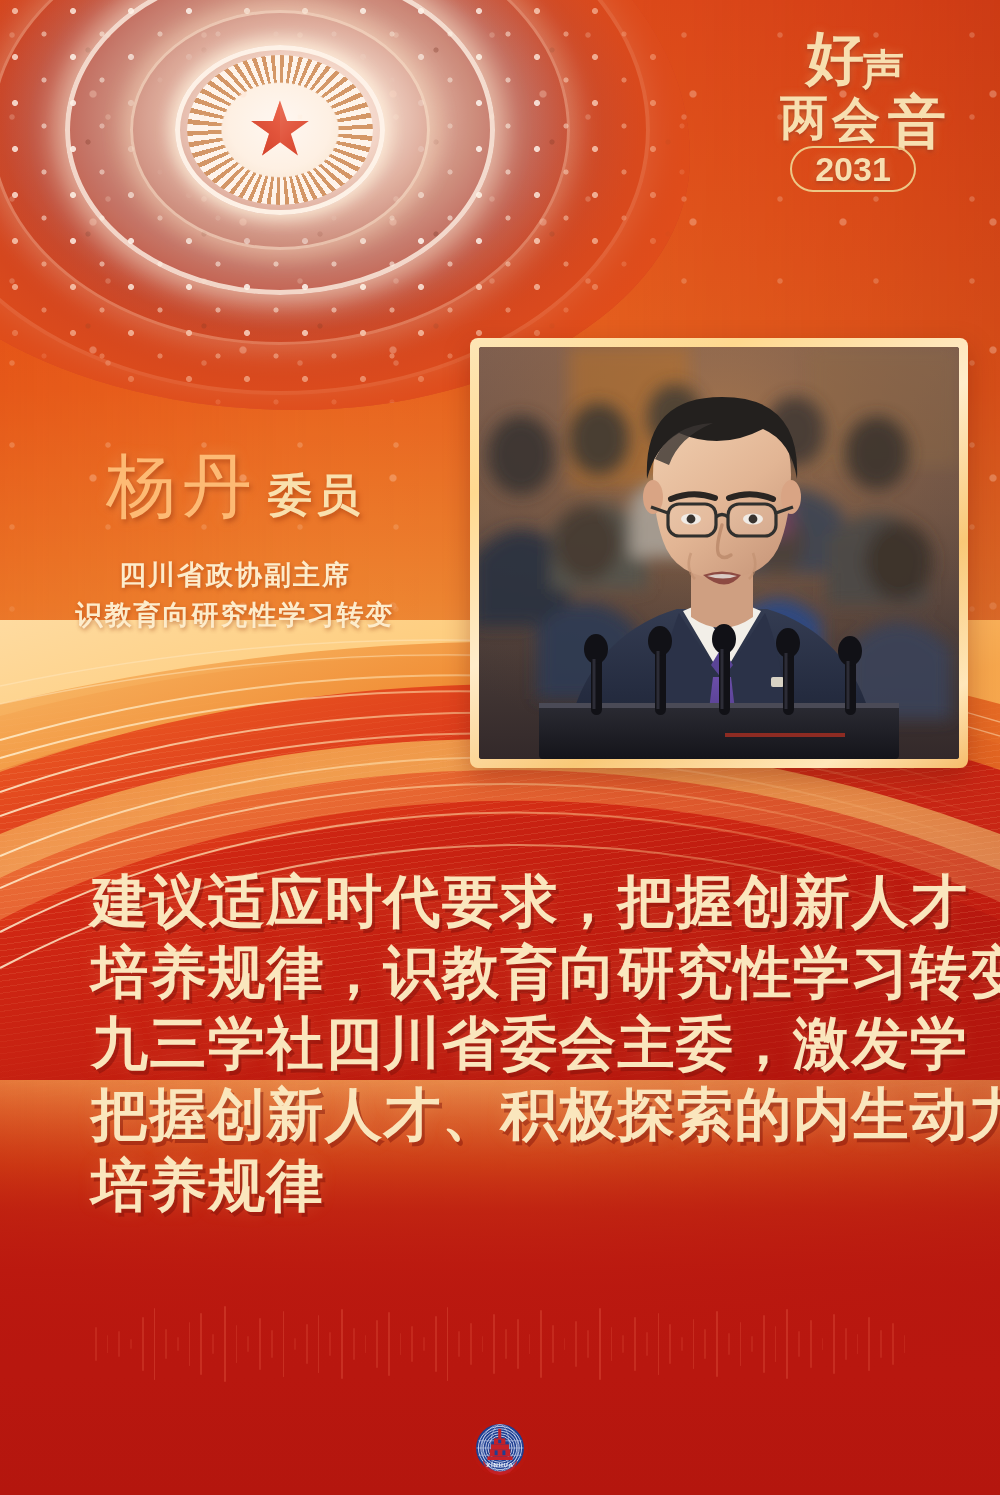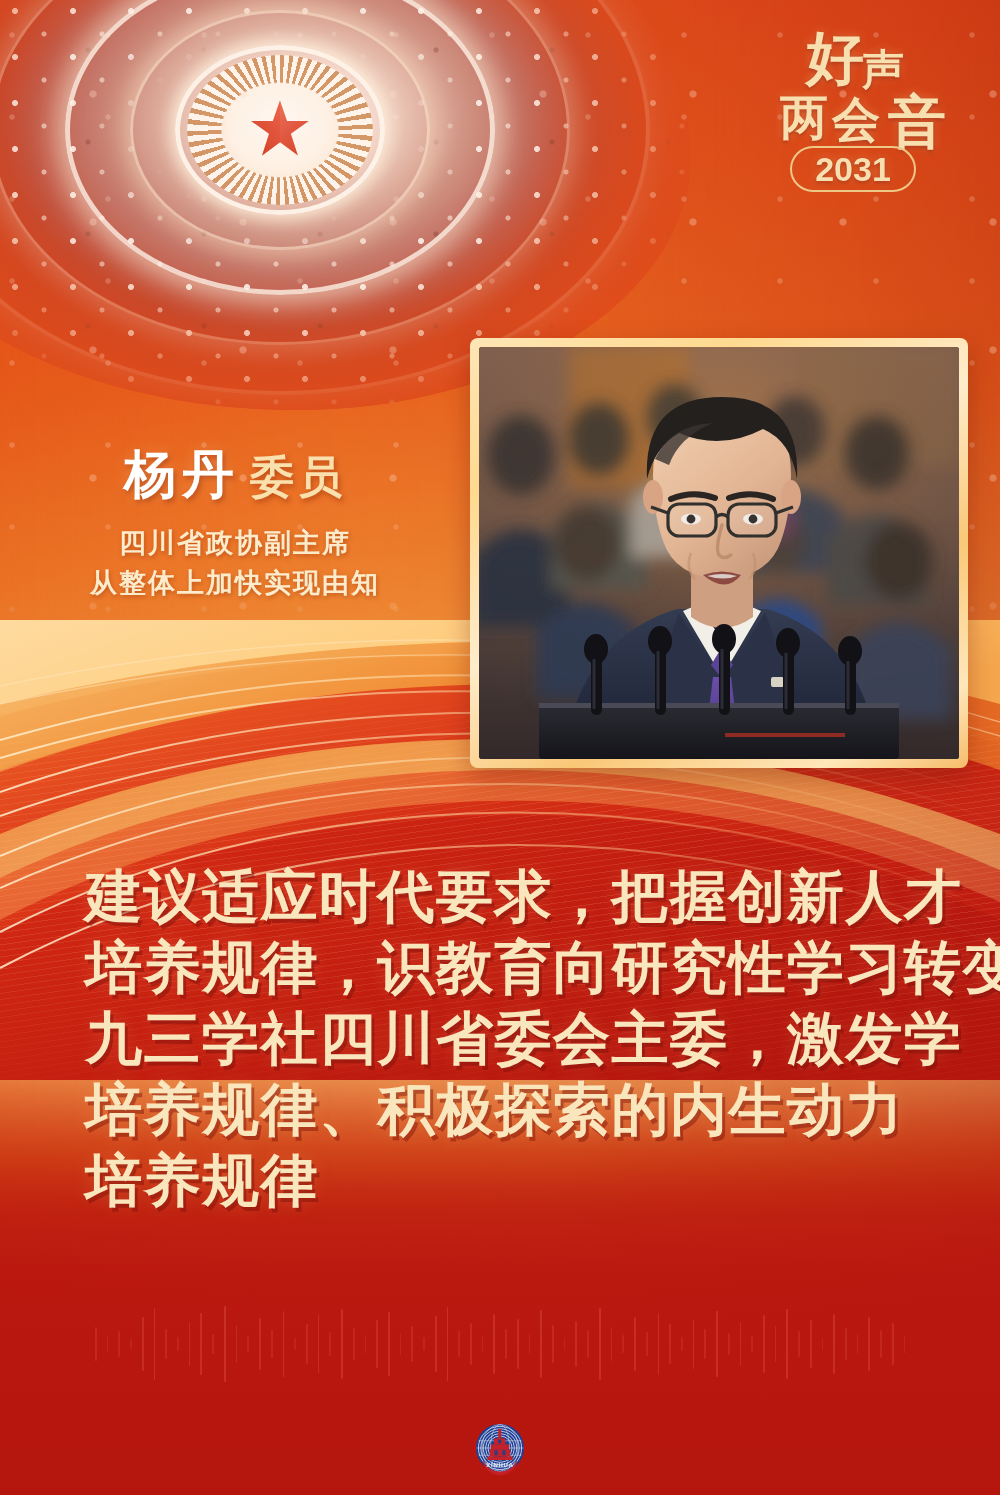--- a/index.html
+++ b/index.html
@@ -197,31 +197,31 @@
     border-radius:23px;
     font-size:34px; font-weight:700;
     display:flex; align-items:center; justify-content:center;
     letter-spacing:0px;
   }
 
   
   .name-block { position:absolute; left:0; top:440px; width:470px; text-align:center; }
   .name-row { display:flex; align-items:baseline; justify-content:center; gap:10px; }
   .name-main {
-    font-size:52px; font-weight:700; letter-spacing:6px;
-    color:#ffffff;
+    font-size:70px; font-weight:400; letter-spacing:6px;
+    color:#fdba74;
     text-shadow:2px 3px 5px rgba(150,45,10,.5), 0 0 14px rgba(255,215,150,.28);
   }
   .name-role {
     font-size:44px; font-weight:700; letter-spacing:4px;
     color:#f9e0ad;
     text-shadow:2px 3px 5px rgba(150,45,10,.5);
   }
   .name-sub {
-    margin-top:14px;
+    margin-top:22px;
     font-size:27px; font-weight:700; letter-spacing:2px; line-height:1.42;
     color:#fdeccb;
     text-shadow:1px 2px 4px rgba(150,50,12,.48);
   }
 
   
   .photo-frame {
     position:absolute; left:470px; top:338px;
     width:498px; height:430px;
     padding:9px;
@@ -231,21 +231,21 @@
   }
   .photo {
     position:relative; width:100%; height:100%;
     border-radius:3px; overflow:hidden;
     background:#2a2a36;
   }
   .photo svg { display:block; width:100%; height:100%; }
 
   
   .quote {
-    position:absolute; left:85px; top:866px; width:850px;font-family:Liberation Mono, monospace;
+    position:absolute; left:91px; top:866px; width:850px;
   }
   .quote-line {
     font-size:57px; font-weight:700;
     letter-spacing:1.5px; line-height:71px;
     color:#fae6bd;
     text-shadow:3px 4px 0 rgba(118,12,6,.42), 0 0 18px rgba(255,200,130,.18);
     white-space:nowrap;
   }
 
   
@@ -373,21 +373,21 @@
     <span class="lg-yin">音</span>
     <span class="lg-year">2031</span>
   </div>
 
   <div class="name-block">
     <div class="name-row">
       <span class="name-main">杨丹</span>
       <span class="name-role">委员</span>
     </div>
     <div class="name-sub">四川省政协副主席</div>
-    <div class="name-sub" style="margin-top:2px">从整体上加快实现由知</div>
+    <div class="name-sub" style="margin-top:2px">识教育向研究性学习转变</div>
   </div>
 
   <div class="photo-frame">
     <div class="photo">
       <svg viewBox="0 0 480 412" preserveAspectRatio="xMidYMid slice" aria-hidden="true">
         <defs>
           <linearGradient id="bgHall" x1="0" y1="0" x2="0" y2="1">
             <stop offset="0" stop-color="#7d5f52"></stop>
               <stop offset="40%" stop-color="#6a5246"></stop>
             <stop offset="72%" stop-color="#4a3c38"></stop>
@@ -554,21 +554,21 @@
           </g>
         </g>
       </svg>
     </div>
   </div>
 
   <div class="quote">
     <div class="quote-line">建议适应时代要求，把握创新人才</div>
     <div class="quote-line">培养规律，识教育向研究性学习转变</div>
     <div class="quote-line">九三学社四川省委会主委，激发学</div>
-    <div class="quote-line">培养规律、积极探索的内生动力</div>
+    <div class="quote-line">把握创新人才、积极探索的内生动力</div>
     <div class="quote-line">培养规律</div>
   </div>
 
   <div class="wave-bars" id="wave-bars">
       <i style="height: 34px; opacity: 0.5;"></i>
       <i style="height: 18px; opacity: 0.41;"></i>
       <i style="height: 26px; opacity: 0.45;"></i>
       <i style="height: 10px; opacity: 0.36;"></i>
       <i style="height: 54px; opacity: 0.62;"></i>
       <i style="height: 72px; opacity: 0.73;"></i>

